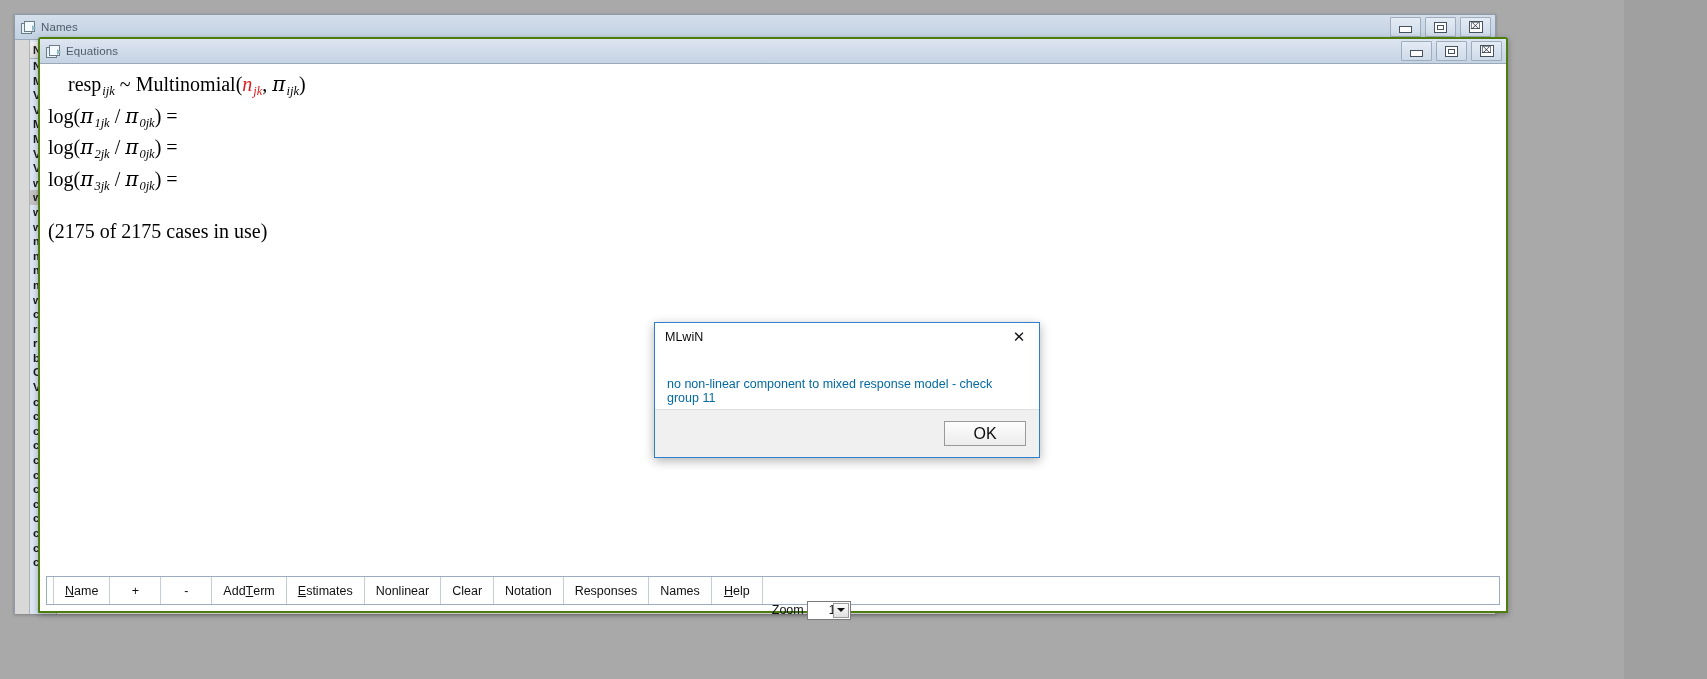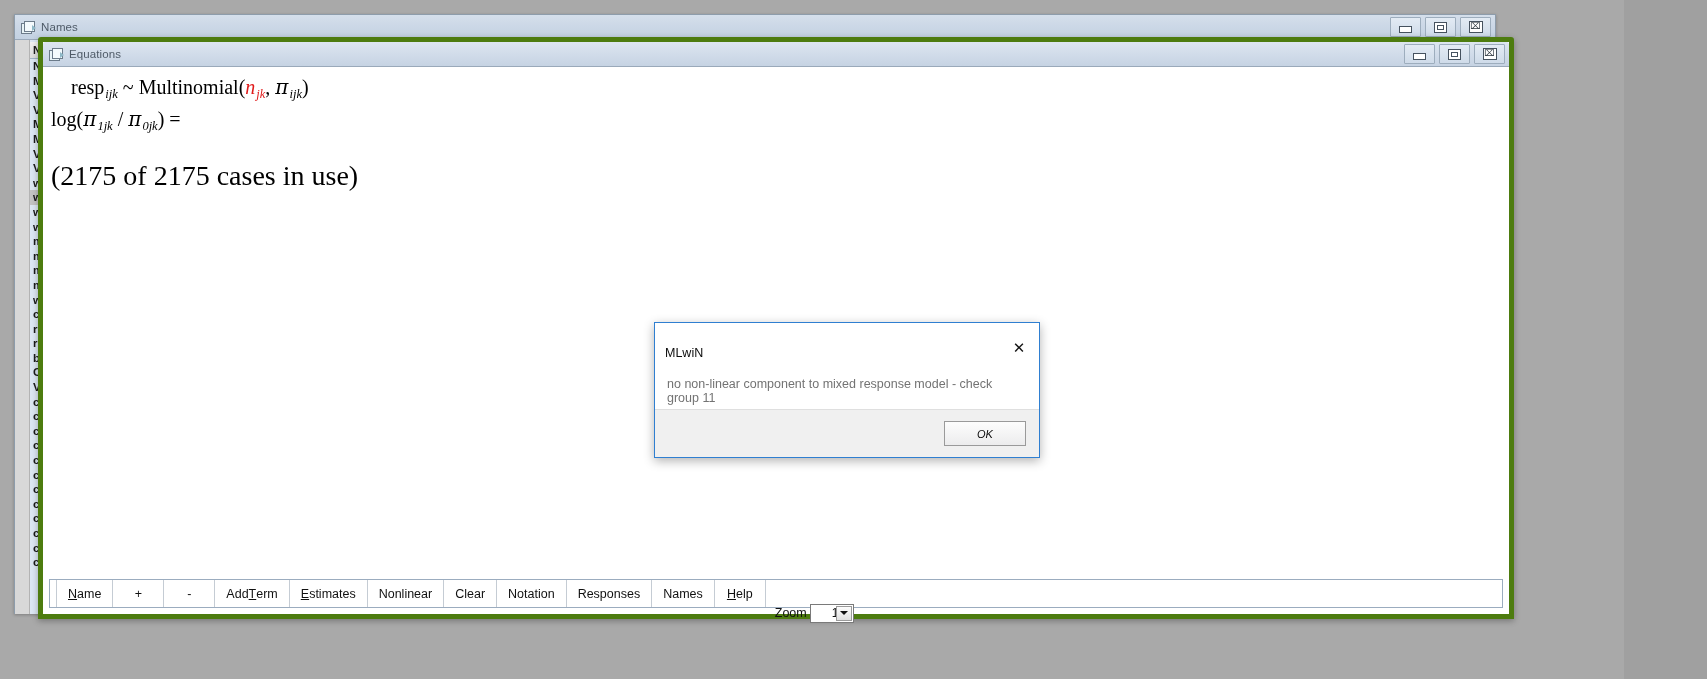--- a/index.html
+++ b/index.html
@@ -167,21 +167,21 @@
   }
 
   
   #equations-window {
     position: absolute;
     left: 38px;
     top: 37px;
     width: 1466px;
     height: 572px;
     background: #ffffff;
-    border: 5px solid #4d7c0f;
+    border: 2px solid #4d7c0f;
     border-radius: 3px 3px 0 0;
     box-shadow: 0 2px 6px rgba(0,0,0,0.30);
     display: flex;
     flex-direction: column;
   }
   #equations-titlebar {
     height: 24px;
     background: linear-gradient(to bottom, #dde6f0 0%, #d0dbe9 55%, #c6d3e3 100%);
     border-bottom: 1px solid #9aa9ba;
     display: flex;
@@ -213,21 +213,21 @@
     font-size: 12.5px;
     font-style: italic;
     vertical-align: -0.32em;
     padding-left: 1px;
   }
   .ital { font-style: italic; }
   .red { color: #e01b1b; }
   .gk { font-family: "DejaVu Serif", serif; font-style: italic; }
   .cases-line {
     font-family: "Liberation Serif", serif;
-    font-size: 28px;
+    font-size: 20px;
     color: #000;
     margin-top: 28px;
   }
 
   
   #equations-toolbar {
     flex: 0 0 auto;
     height: 27px;
     margin: 0 6px 6px 6px;
     background: #ffffff;
@@ -300,21 +300,21 @@
     background: #ffffff;
     border: 1px solid #2f7fd1;
     box-shadow: 0 3px 10px rgba(0,0,0,0.30);
     display: flex;
     flex-direction: column;
     z-index: 50;
   }
   #dialog-header {
     height: 30px;
     display: flex;
-    align-items: flex-end;
+    align-items: flex-start;
     justify-content: space-between;
     padding: 7px 0 0 10px;
     flex: 0 0 auto;
   }
   #dialog-title {
     font-size: 12.5px;
     color: #0b0b0b;
     font-family: "Liberation Sans", sans-serif;
   }
   #dialog-close {
@@ -329,45 +329,44 @@
     font-family: "Liberation Sans", sans-serif;
     line-height: 1;
   }
   #dialog-content {
     flex: 1 1 auto;
     padding: 17px 12px 0 12px;
     background: #ffffff;
   }
   #dialog-message {
     font-size: 12.5px;
-    color: #737373;
+    color: #0369a1;
     font-family: "Liberation Sans", sans-serif;
   }
   #dialog-footer {
     flex: 0 0 auto;
     height: 47px;
     background: #f0f0f0;
     border-top: 1px solid #dfdfdf;
     display: flex;
     align-items: center;
     justify-content: flex-end;
     padding-right: 13px;
   }
   #dialog-ok {
     width: 80px;
     height: 23px;
     background: linear-gradient(to bottom, #fdfdfd, #ececed);
     border: 1px solid #9a9a9a;
-    font-size: 11px;
+    font-size: 16px;
     color: #0b0b0b;
     display: flex;
     align-items: center;
     justify-content: center;
     font-family: "Liberation Sans", sans-serif;
-    font-style: italic;
   }
 </style>
 </head>
 <body>
 
 <div id="app-root">
 
   <div id="names-window">
     <div id="names-titlebar">
       <span class="win-doc-icon">
@@ -458,20 +457,22 @@
 
       <div class="eq-line first">
         <span>resp</span><span class="sub">ijk</span>
         <span>~</span>
         <span>Multinomial</span><span>(</span><span class="ital red">n</span><span class="sub red">jk</span><span>,</span>
         <span class="gk">π</span><span class="sub">ijk</span><span>)</span>
       </div>
 
       <div id="logit-lines">
           <div class="eq-line"><span>log</span>(<span class="gk">π</span><span class="sub">1jk</span><span> / </span><span class="gk">π</span><span class="sub">0jk</span><span>) =</span></div>
+          <div class="eq-line"><span>log</span>(<span class="gk">π</span><span class="sub">2jk</span><span> / </span><span class="gk">π</span><span class="sub">0jk</span><span>) =</span></div>
+          <div class="eq-line"><span>log</span>(<span class="gk">π</span><span class="sub">3jk</span><span> / </span><span class="gk">π</span><span class="sub">0jk</span><span>) =</span></div>
         </div>
 
       <div class="cases-line">(2175 of 2175 cases in use)</div>
     </div>
 
     <div id="equations-toolbar">
       <div id="toolbar-buttons" style="display:flex;">
           <div class="tb-btn"><span class="tb-underline">N</span>ame</div>
           <div class="tb-btn">+</div>
           <div class="tb-btn">-</div>

